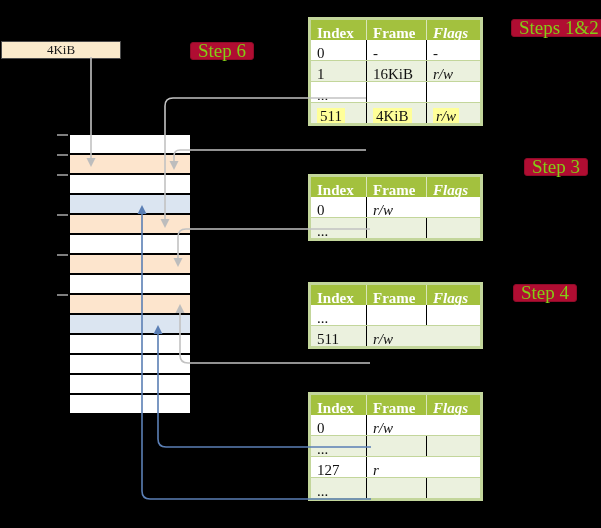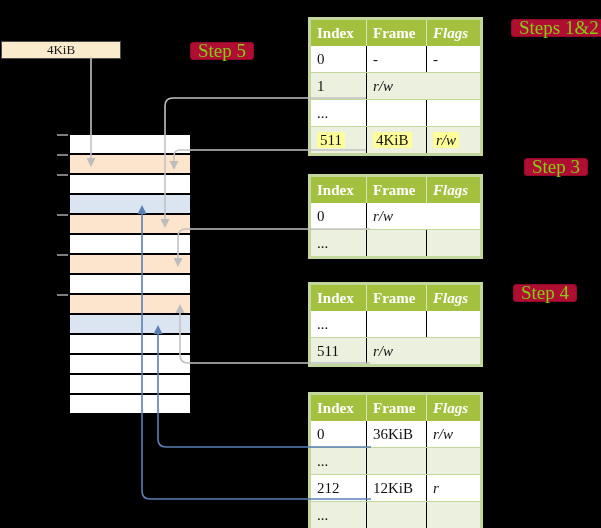--- a/index.html
+++ b/index.html
@@ -23,21 +23,21 @@
   #memory{position:absolute;left:70px;top:135px;width:120px;}
   .mrow{height:18px;border-bottom:2px solid #000;}
   .mrow.free{background:#FFFFFF;}
   .mrow.pagetable{background:#FDE5CD;}
   .mrow.data{background:#DBE5F1;}
   .tick{position:absolute;left:-13px;width:11px;height:2px;background:#7F7F7F;}
 
   
   .gtable{position:absolute;left:308px;width:169px;border:3px solid #C3D69B;background:#fff;}
   #t0{top:17px;} #t1{top:174px;} #t2{top:282px;} #t3{top:392px;}
-  .trow{display:flex;height:26px;line-height:26px;font-size:15px;color:#111;}
+  .trow{display:flex;height:20px;line-height:26px;font-size:15px;color:#111;}
   .trow.head{background:#A3C13E;color:#fff;font-weight:bold;}
   .trow.head .cell{border-right:1px solid #d9e5ba;}
   .trow.body .cell{border-right:1px solid #000;}
   .trow.body{border-top:1px solid #C3D69B;}
   .trow.body.first{border-top:none;}
   .trow.body.shade{background:#EBF1DE;}
   .cell{box-sizing:border-box;padding-left:6px;overflow:hidden;white-space:nowrap;}
   .c0{width:56px;} .c1{width:60px;} .c2{width:53px;border-right:none !important;font-style:italic;}
   .hl{background:#FFFF99;padding:0 3px;}
 
@@ -50,21 +50,21 @@
 </style>
 </head>
 <body>
 
 <div class="canvas">
 
   <div class="pdbr">
     <span>4KiB</span>
   </div>
 
-  <div class="badge" id="b0">Step 5</div>
+  <div class="badge" id="b0">Step 6</div>
   <div class="badge" id="b12">Steps 1&amp;2</div>
   <div class="badge" id="b3">Step 3</div>
   <div class="badge" id="b4">Step 4</div>
 
   <div id="memory">
       <div class="mrow free"></div>
       <div class="mrow pagetable"></div>
       <div class="mrow free"></div>
       <div class="mrow data"></div>
       <div class="mrow pagetable"></div>
@@ -91,20 +91,21 @@
         <div class="cell c1">Frame</div>
         <div class="cell c2">Flags</div>
       </div>
       <div class="trow body first">
         <div class="cell c0">0</div>
         <div class="cell c1">-</div>
         <div class="cell c2">-</div>
       </div>
       <div class="trow body shade">
         <div class="cell c0">1</div>
+        <div class="cell c1">16KiB</div>
         <div class="cell c2">r/w</div>
       </div>
       <div class="trow body">
         <div class="cell c0">...</div>
         <div class="cell c1"></div>
         <div class="cell c2"></div>
       </div>
       <div class="trow body shade">
         <div class="cell c0"><span class="hl">511</span></div>
         <div class="cell c1"><span class="hl">4KiB</span></div>
@@ -144,31 +145,29 @@
       </div>
     </div>
   <div class="gtable" id="t3">
       <div class="trow head">
         <div class="cell c0">Index</div>
         <div class="cell c1">Frame</div>
         <div class="cell c2">Flags</div>
       </div>
       <div class="trow body first">
         <div class="cell c0">0</div>
-        <div class="cell c1">36KiB</div>
         <div class="cell c2">r/w</div>
       </div>
       <div class="trow body shade">
         <div class="cell c0">...</div>
         <div class="cell c1"></div>
         <div class="cell c2"></div>
       </div>
       <div class="trow body">
-        <div class="cell c0">212</div>
-        <div class="cell c1">12KiB</div>
+        <div class="cell c0">127</div>
         <div class="cell c2">r</div>
       </div>
       <div class="trow body shade">
         <div class="cell c0">...</div>
         <div class="cell c1"></div>
         <div class="cell c2"></div>
       </div>
     </div>
 
   <svg id="connectors" width="601" height="528" viewBox="0 0 601 528">

